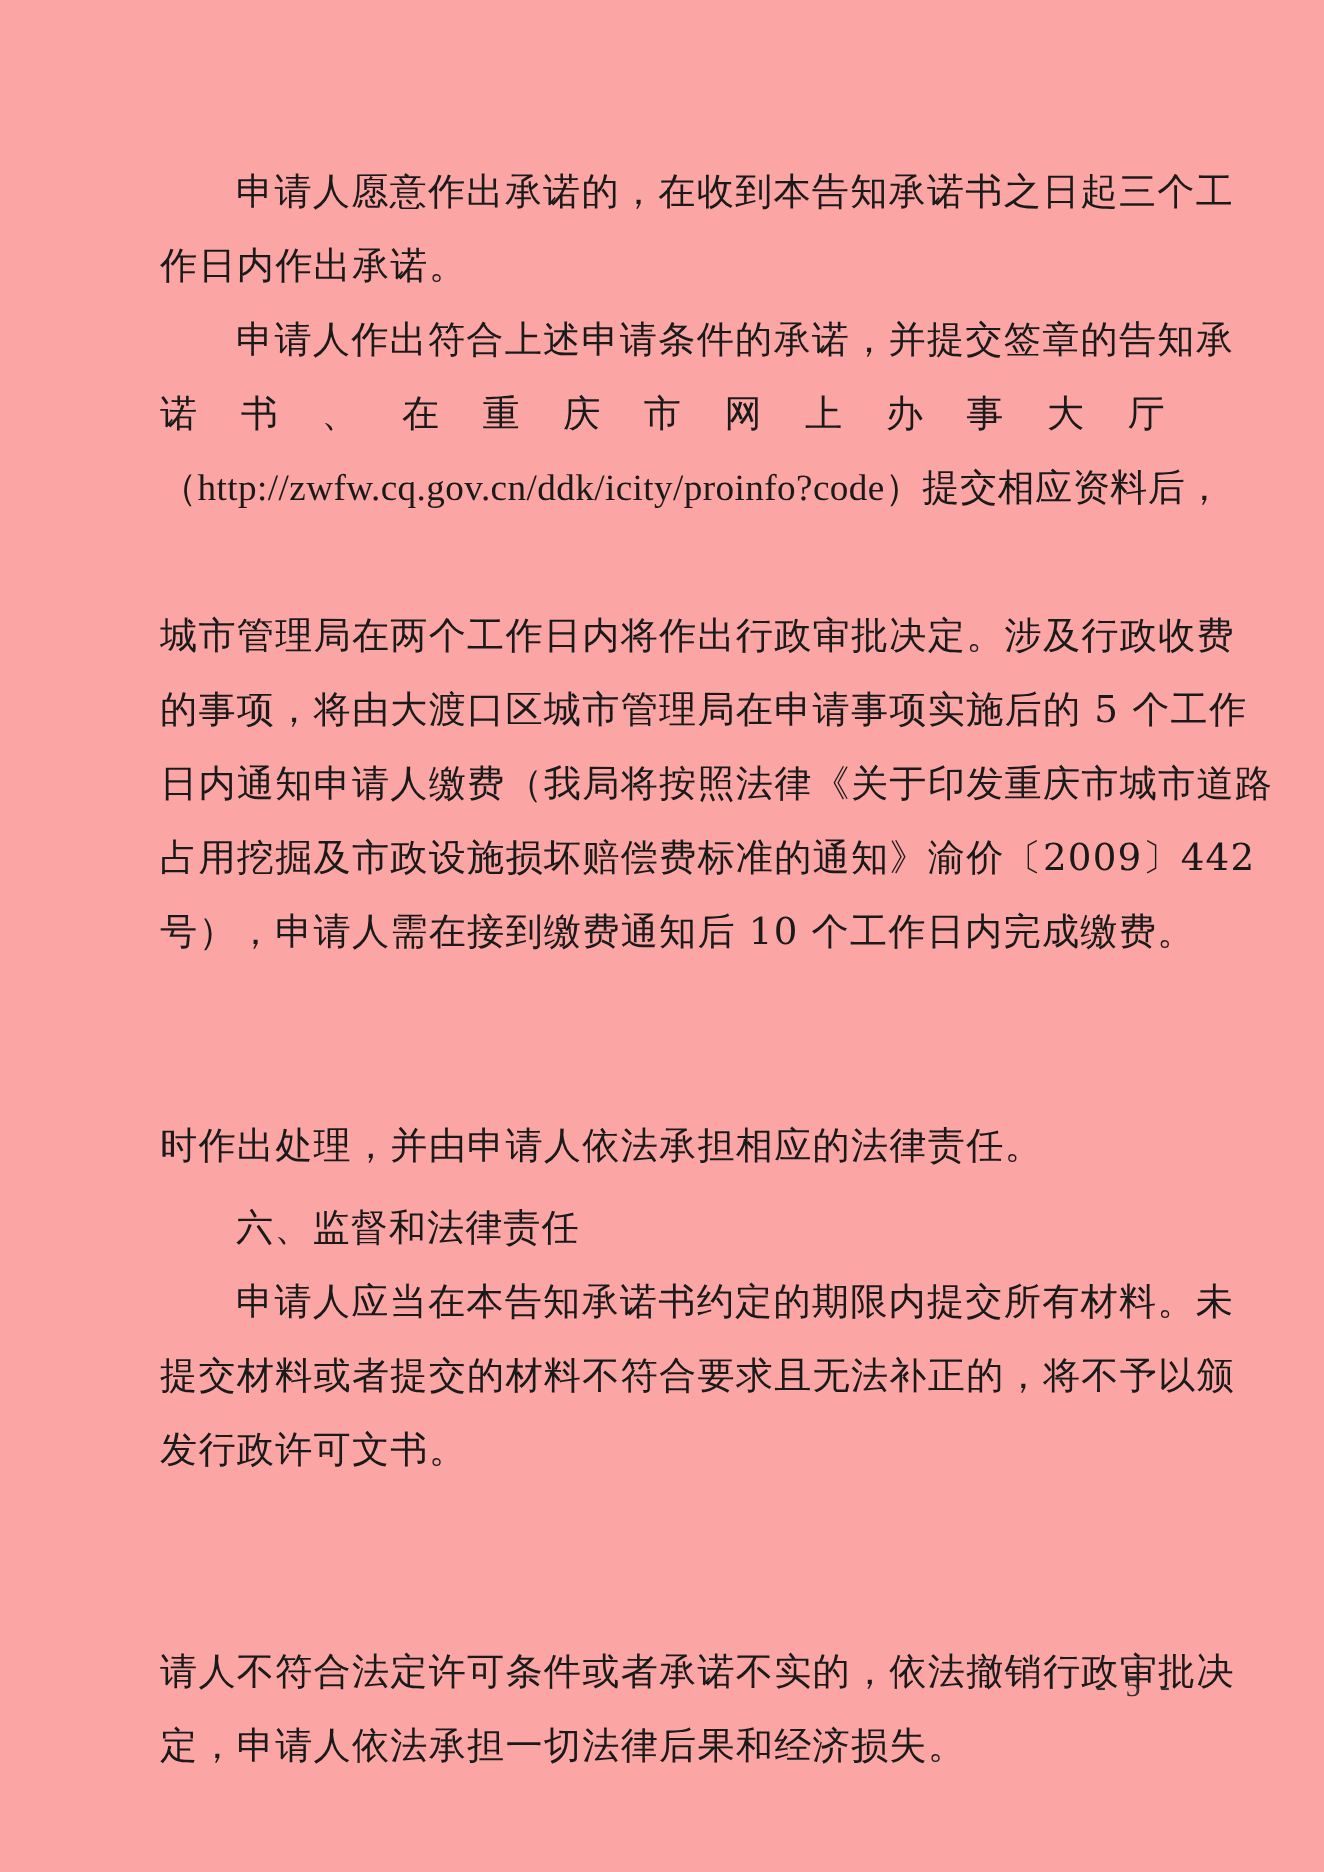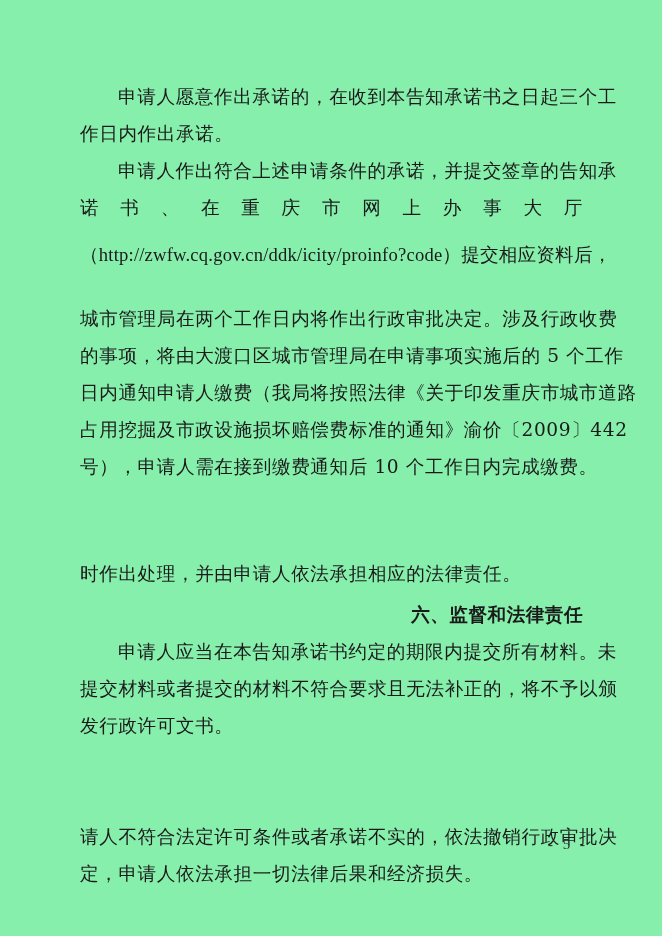--- a/index.html
+++ b/index.html
@@ -1,23 +1,23 @@
 <!DOCTYPE html>
 <html><head>
 <meta charset="utf-8">
 <style>
   html, body { margin: 0; padding: 0; background: #ffffff; }
   body { width: 662px; height: 936px; position: relative; overflow: hidden;
          font-family: "DejaVu Serif", "Liberation Serif", serif; color: #1a1a1a; }
-  .page { position: absolute; left: 0; top: 0; width: 662px; height: 936px; background: #86efac; }
+  .page { position: absolute; left: 0; top: 0; width: 662px; height: 936px; background: #fca5a5; }
   .line { position: absolute; left: 80px; width: 503px; height: 37px; line-height: 37px;
           font-size: 18.6px; white-space: nowrap; overflow: visible; letter-spacing: 0.6px; }
   .line.indent { left: 118px; width: 465px; }
   .line.justify { display: flex; justify-content: space-between; }
-  .line.heading { font-family: "DejaVu Sans", "Liberation Sans", sans-serif; font-weight: bold; letter-spacing: 0.5px; text-align: right; }
+  .line.heading { font-family: "DejaVu Sans", "Liberation Sans", sans-serif; font-weight: normal; letter-spacing: 0.5px; }
   .url { font-family: "Liberation Serif", "DejaVu Serif", serif; letter-spacing: 0; }
   .page-num { position: absolute; left: 548px; top: 836px; font-size: 15px;
               font-family: "Liberation Serif", "DejaVu Serif", serif; color: #333; letter-spacing: 3px; }
 </style>
 </head>
 <body>
 
 <div class="page">
 
   <div class="line indent" style="top:78px">申请人愿意作出承诺的，在收到本告知承诺书之日起三个工</div>
@@ -32,21 +32,21 @@
     <span>重</span>
     <span>庆</span>
     <span>市</span>
     <span>网</span>
     <span>上</span>
     <span>办</span>
     <span>事</span>
     <span>大</span>
     <span>厅</span>
   </div>
-  <div class="line url" style="top:236px; letter-spacing:0.2px;text-align:right;">（http://zwfw.cq.gov.cn/ddk/icity/proinfo?code）提交相应资料后，</div>
+  <div class="line url" style="top:226px; letter-spacing:0.2px;text-align:right;">（http://zwfw.cq.gov.cn/ddk/icity/proinfo?code）提交相应资料后，</div>
   <div class="line" style="top:300px">城市管理局在两个工作日内将作出行政审批决定。涉及行政收费</div>
   <div class="line" style="top:337px">的事项，将由大渡口区城市管理局在申请事项实施后的 5 个工作</div>
   <div class="line" style="top:374px">日内通知申请人缴费（我局将按照法律《关于印发重庆市城市道路</div>
   <div class="line" style="top:411px">占用挖掘及市政设施损坏赔偿费标准的通知》渝价〔2009〕442</div>
   <div class="line" style="top:448px">号），申请人需在接到缴费通知后 10 个工作日内完成缴费。</div>
 
   <div class="line" style="top:555px">时作出处理，并由申请人依法承担相应的法律责任。</div>
 
   <div class="line indent heading" style="top:596px">六、监督和法律责任</div>
 

